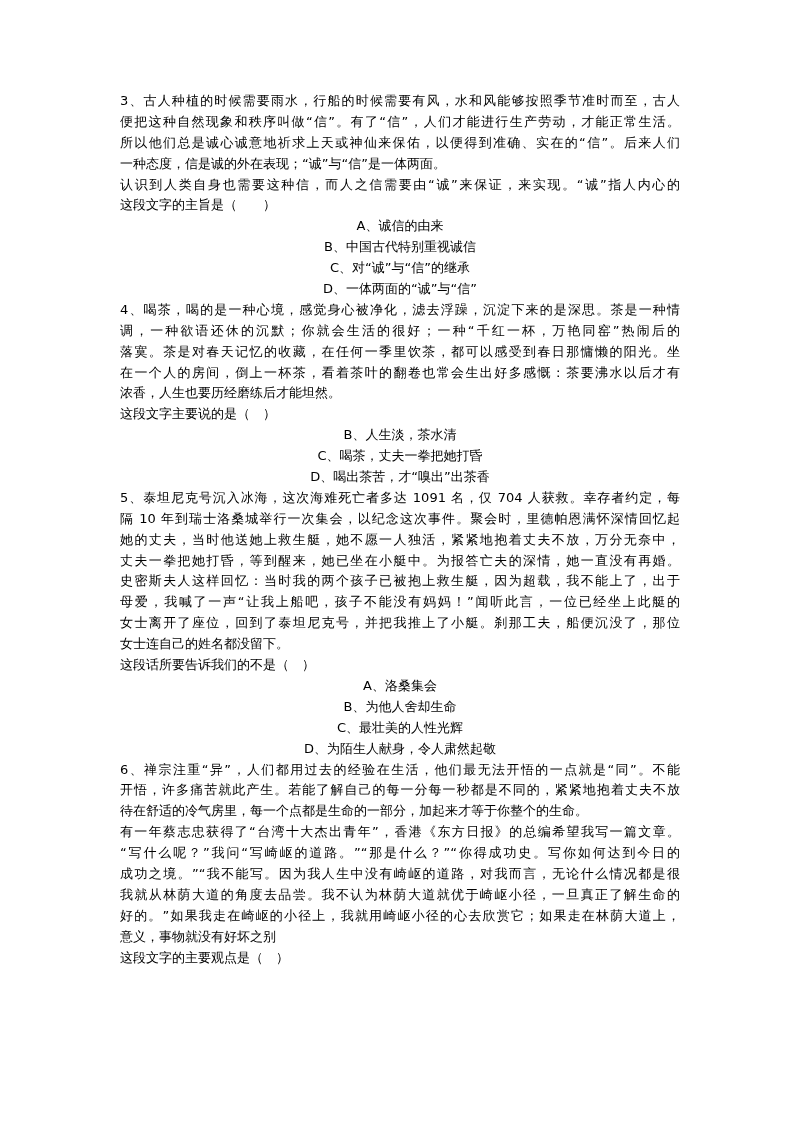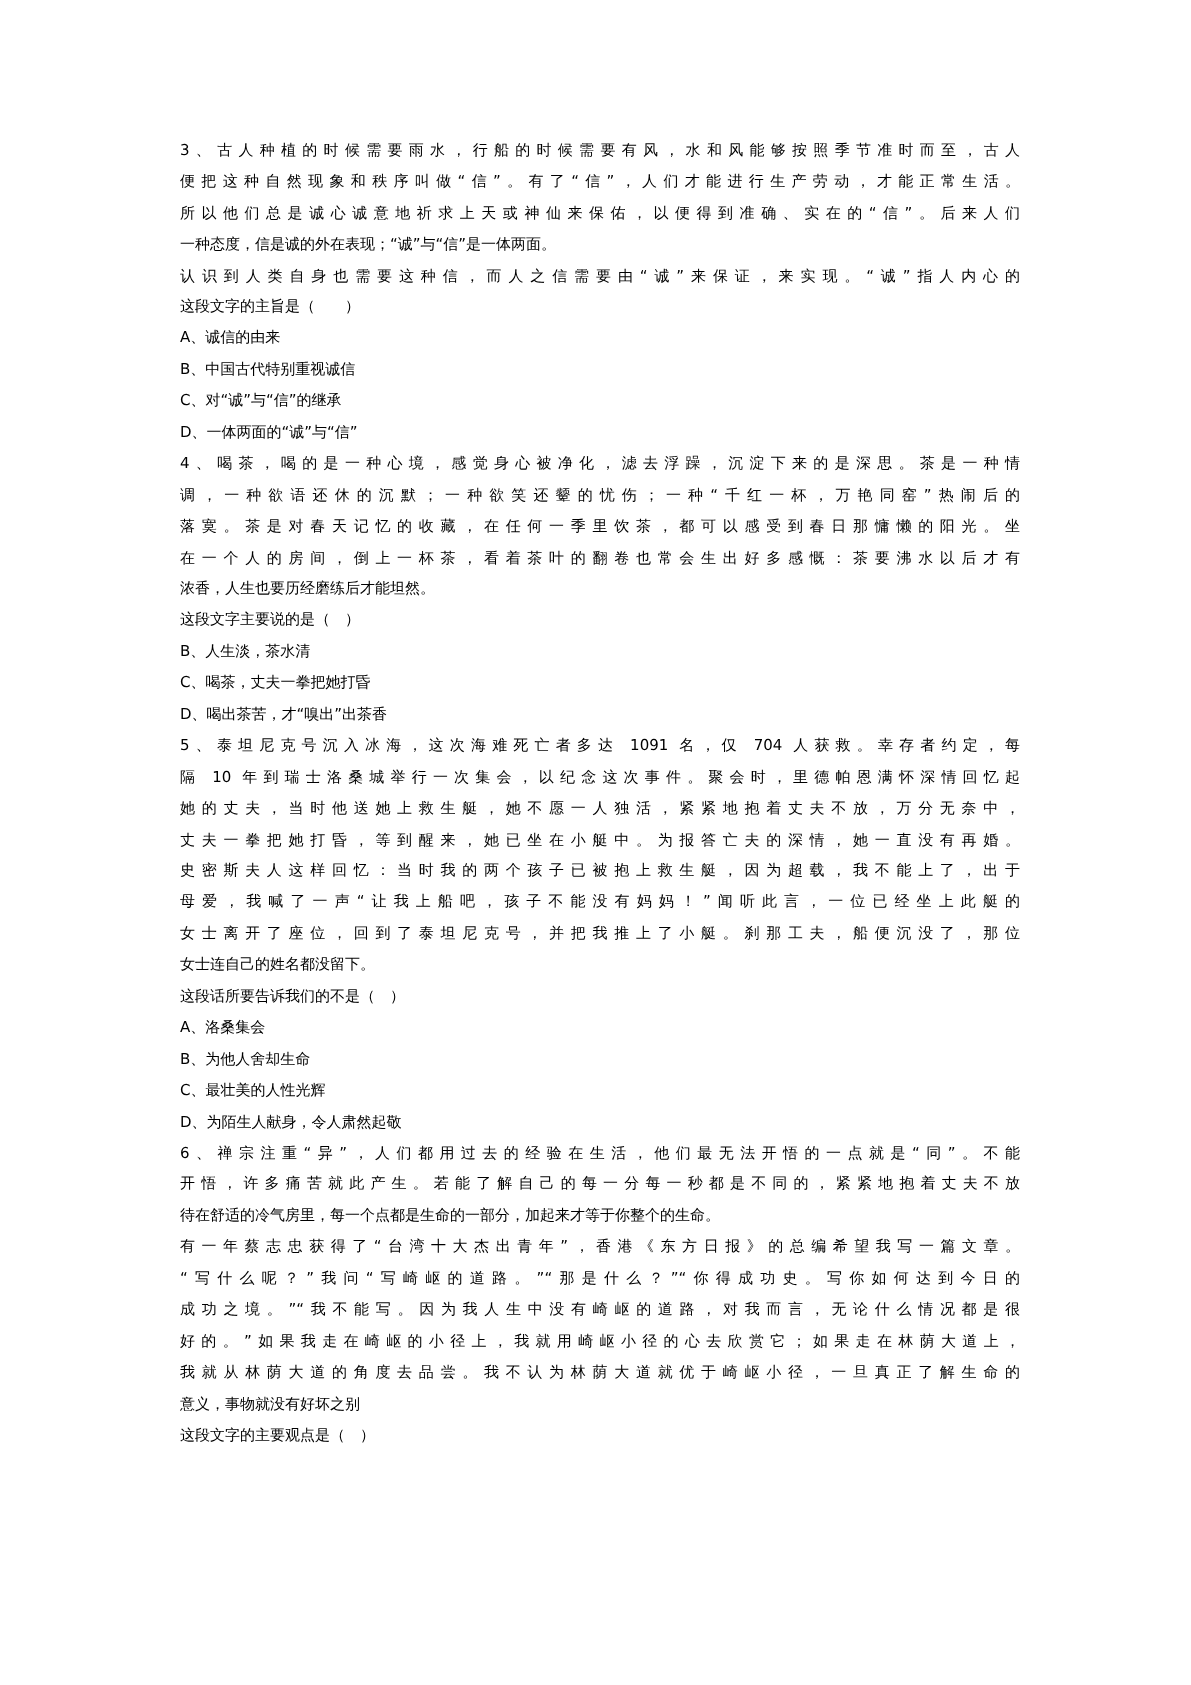--- a/index.html
+++ b/index.html
@@ -3,28 +3,28 @@
 <meta charset="utf-8">
 <style>
   html, body { margin: 0; padding: 0; background: #ffffff; }
   body { width: 794px; height: 1123px; position: relative; overflow: hidden; }
   .page {
     position: absolute;
     left: 120px;
     top: 91px;
     width: 560px;
     font-family: "DejaVu Sans", sans-serif;
-    font-size: 10px;
+    font-size: 13px;
     line-height: 20.9px;
     color: #000;
   }
   .line { white-space: nowrap; height: 20.9px; }
   .line.justify { text-align: justify; text-align-last: justify; white-space: normal; overflow: hidden; }
   .question { margin: 0; }
-  .option { margin: 0; }
+  .option { margin: 0; text-align: center; }
 </style>
 </head>
 <body>
 
 <div class="page">
 
   <div class="question">
     <div class="line justify">3、古人种植的时候需要雨水，行船的时候需要有风，水和风能够按照季节准时而至，古人</div>
     <div class="line justify">便把这种自然现象和秩序叫做“信”。有了“信”，人们才能进行生产劳动，才能正常生活。</div>
     <div class="line justify">所以他们总是诚心诚意地祈求上天或神仙来保佑，以便得到准确、实在的“信”。后来人们</div>
@@ -32,21 +32,21 @@
     <div class="line justify">认识到人类自身也需要这种信，而人之信需要由“诚”来保证，来实现。“诚”指人内心的</div>
     <div class="line">这段文字的主旨是（　　）</div>
     <div class="line option">A、诚信的由来</div>
     <div class="line option">B、中国古代特别重视诚信</div>
     <div class="line option">C、对“诚”与“信”的继承</div>
     <div class="line option">D、一体两面的“诚”与“信”</div>
   </div>
 
   <div class="question">
     <div class="line justify">4、喝茶，喝的是一种心境，感觉身心被净化，滤去浮躁，沉淀下来的是深思。茶是一种情</div>
-    <div class="line justify">调，一种欲语还休的沉默；一种欲笑还颦的忧伤；一种“千红一杯，万艳同窑”热闹后的</div>
+    <div class="line justify">调，一种欲语还休的沉默；你就会生活的很好；一种“千红一杯，万艳同窑”热闹后的</div>
     <div class="line justify">落寞。茶是对春天记忆的收藏，在任何一季里饮茶，都可以感受到春日那慵懒的阳光。坐</div>
     <div class="line justify">在一个人的房间，倒上一杯茶，看着茶叶的翻卷也常会生出好多感慨：茶要沸水以后才有</div>
     <div class="line">浓香，人生也要历经磨练后才能坦然。</div>
     <div class="line">这段文字主要说的是（　）</div>
     <div class="line option">B、人生淡，茶水清</div>
     <div class="line option">C、喝茶，丈夫一拳把她打昏</div>
     <div class="line option">D、喝出茶苦，才“嗅出”出茶香</div>
   </div>
 
   <div class="question">
@@ -65,19 +65,19 @@
     <div class="line option">D、为陌生人献身，令人肃然起敬</div>
   </div>
 
   <div class="question">
     <div class="line justify">6、禅宗注重“异”，人们都用过去的经验在生活，他们最无法开悟的一点就是“同”。不能</div>
     <div class="line justify">开悟，许多痛苦就此产生。若能了解自己的每一分每一秒都是不同的，紧紧地抱着丈夫不放</div>
     <div class="line">待在舒适的冷气房里，每一个点都是生命的一部分，加起来才等于你整个的生命。</div>
     <div class="line justify">有一年蔡志忠获得了“台湾十大杰出青年”，香港《东方日报》的总编希望我写一篇文章。</div>
     <div class="line justify">“写什么呢？”我问“写崎岖的道路。”“那是什么？”“你得成功史。写你如何达到今日的</div>
     <div class="line justify">成功之境。”“我不能写。因为我人生中没有崎岖的道路，对我而言，无论什么情况都是很</div>
+    <div class="line justify">我就从林荫大道的角度去品尝。我不认为林荫大道就优于崎岖小径，一旦真正了解生命的</div>
     <div class="line justify">好的。”如果我走在崎岖的小径上，我就用崎岖小径的心去欣赏它；如果走在林荫大道上，</div>
-    <div class="line justify">我就从林荫大道的角度去品尝。我不认为林荫大道就优于崎岖小径，一旦真正了解生命的</div>
     <div class="line">意义，事物就没有好坏之别</div>
     <div class="line">这段文字的主要观点是（　）</div>
   </div>
 
 </div>
 
 </body></html>

